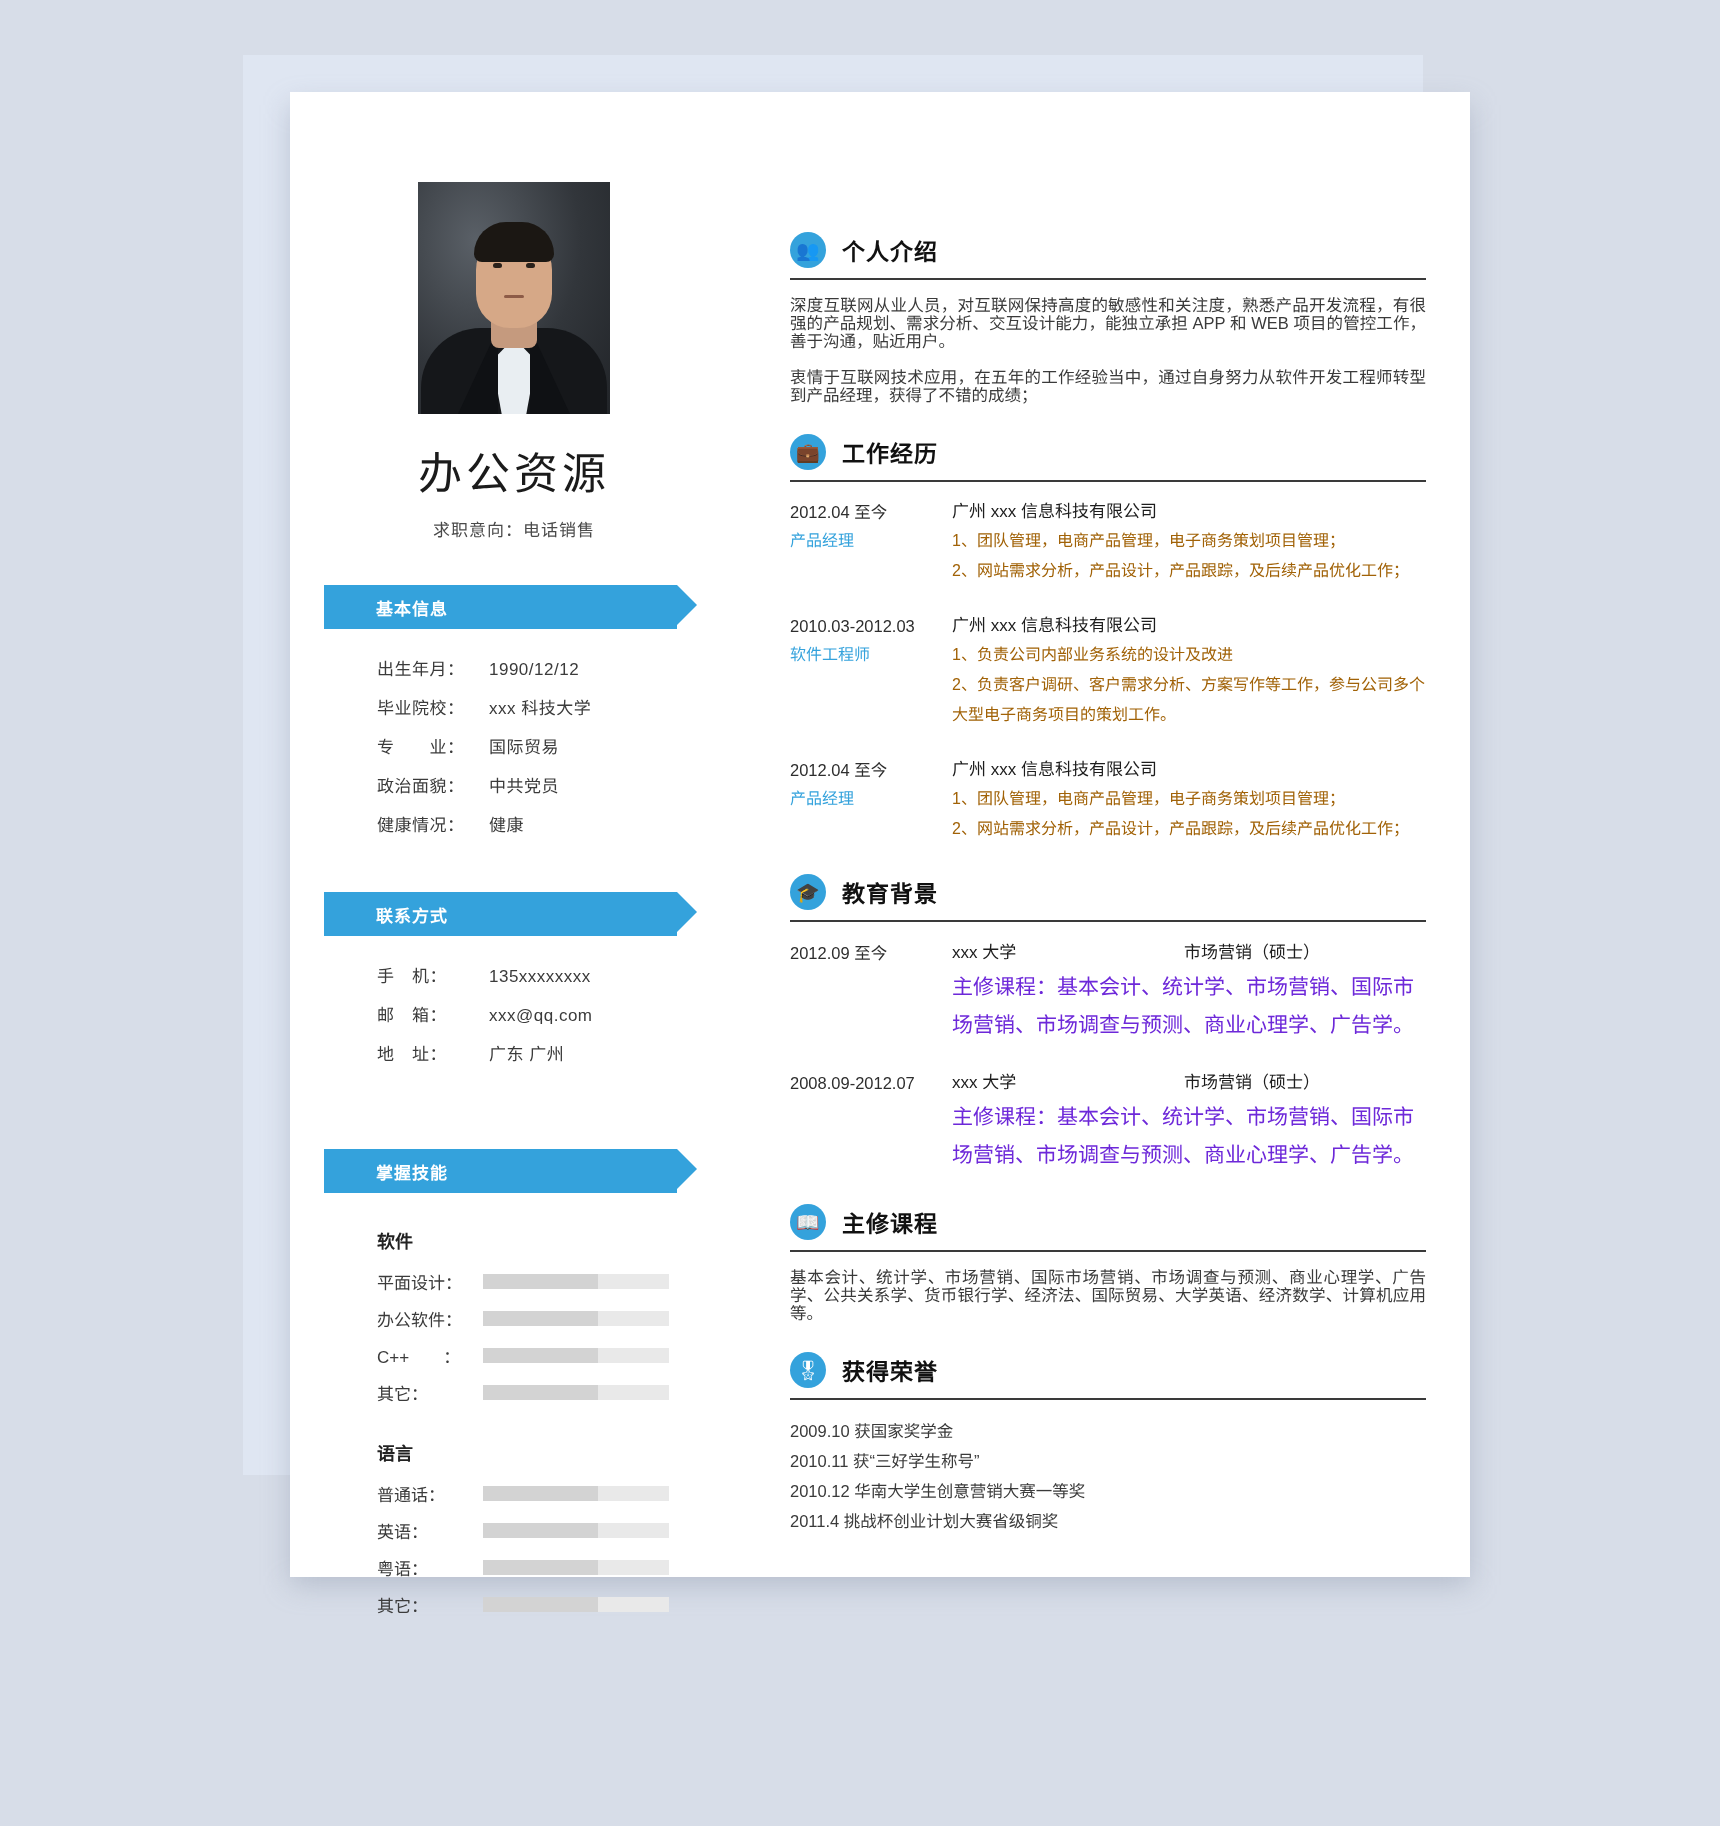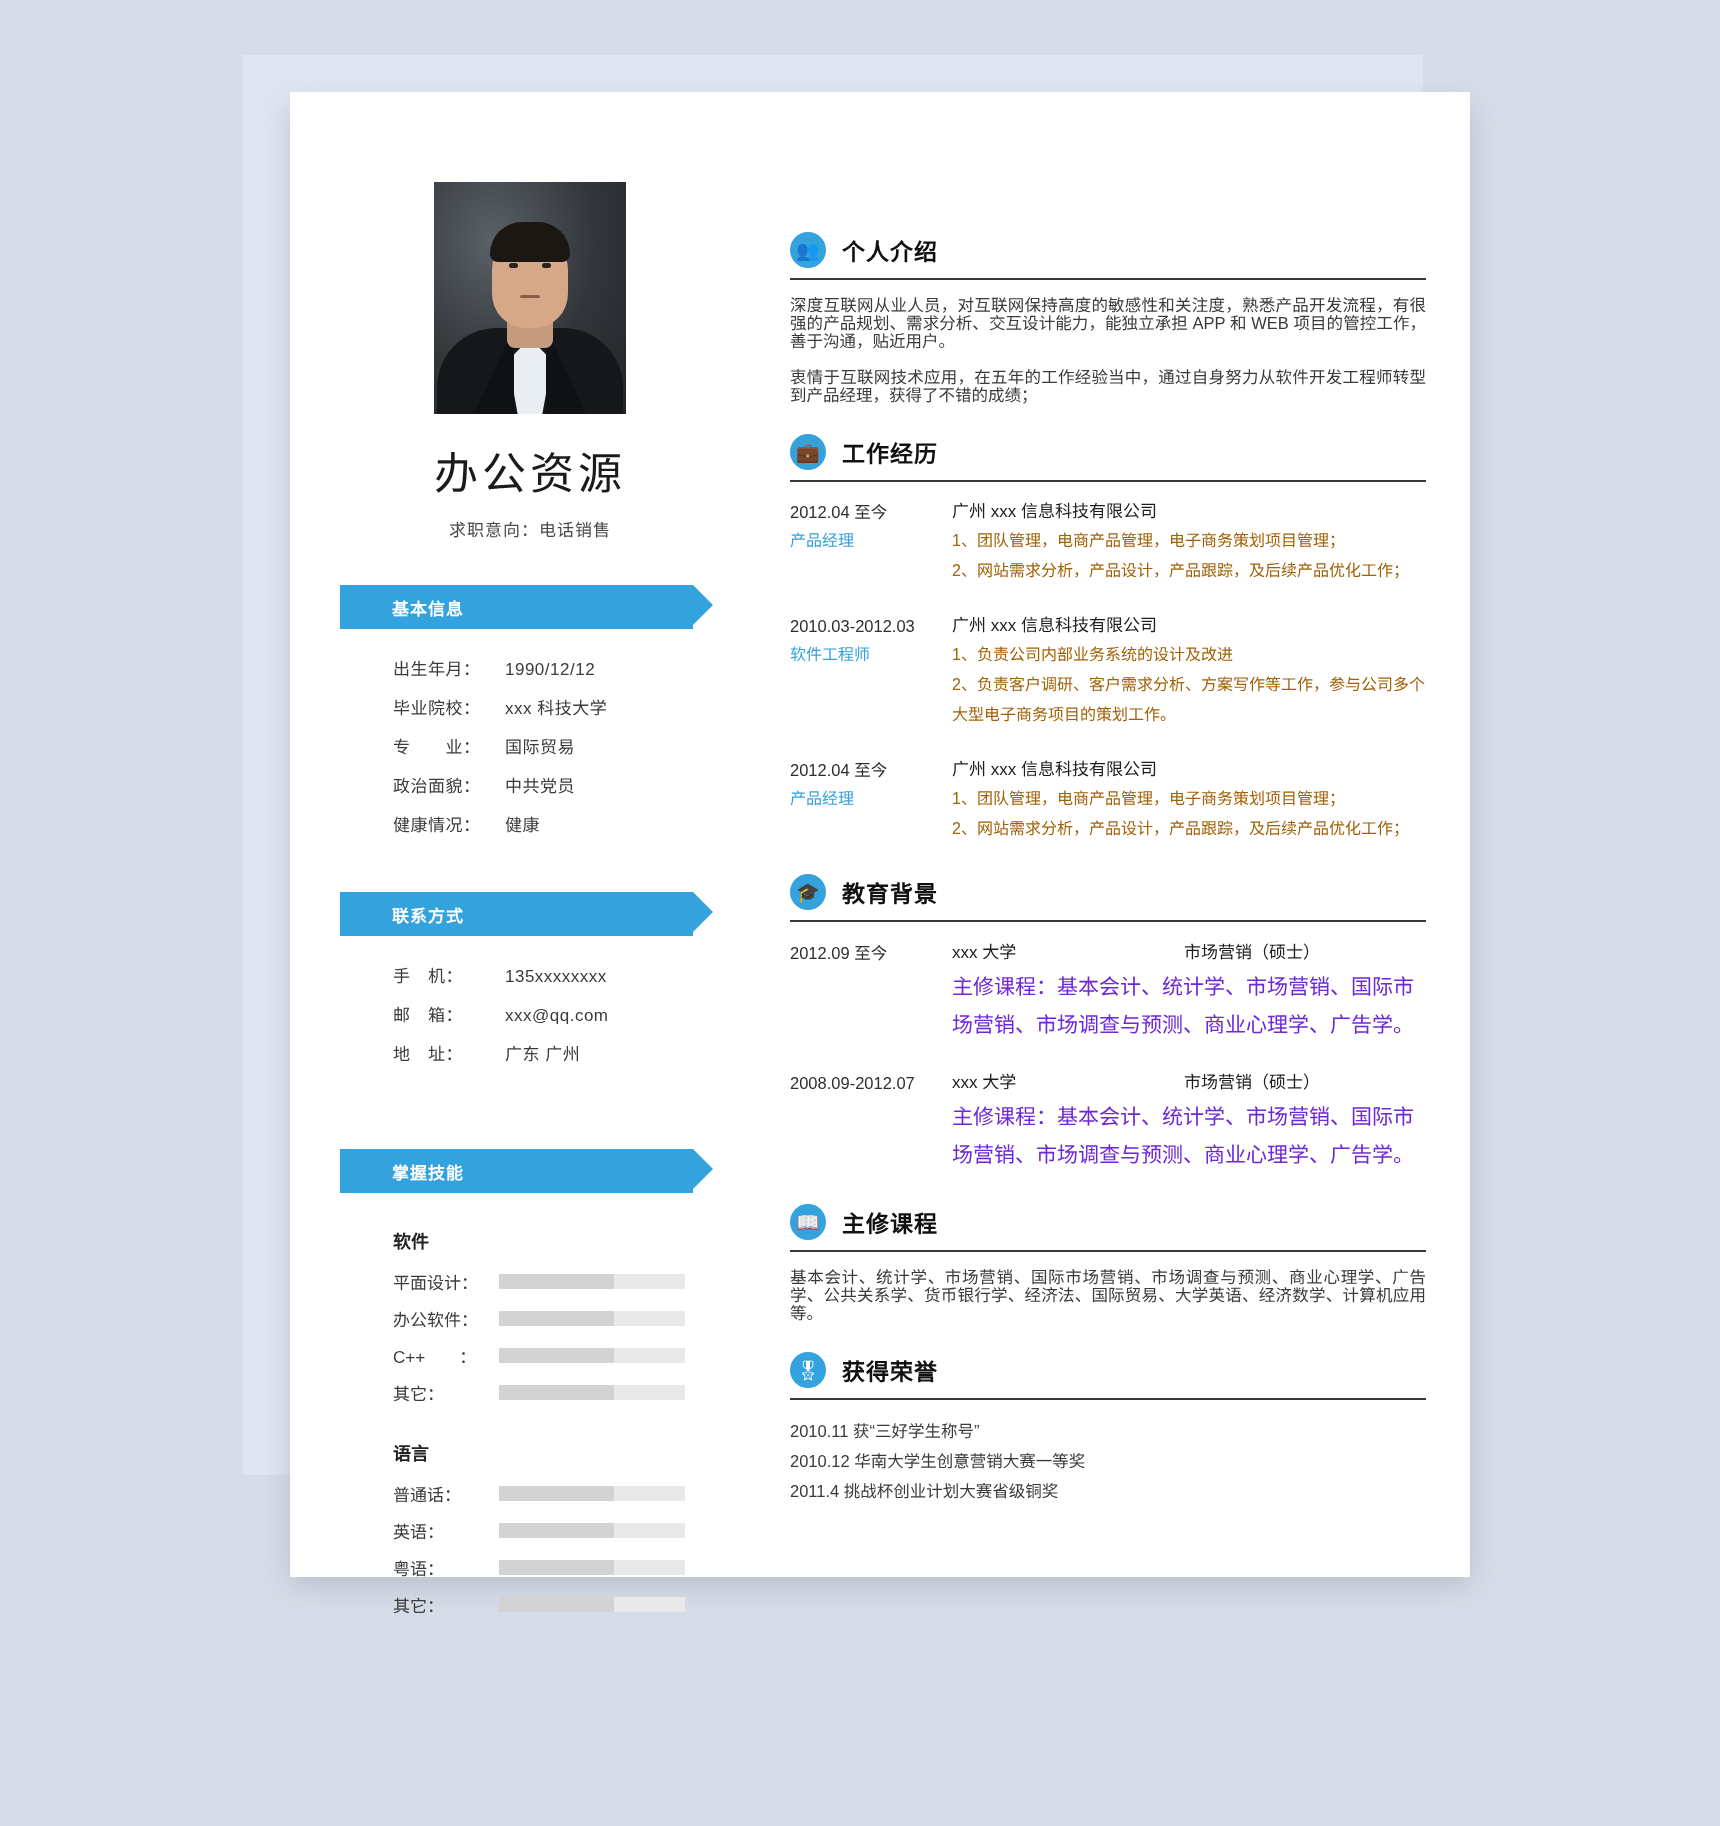--- a/index.html
+++ b/index.html
@@ -34,21 +34,21 @@
     position: absolute;
     left: 290px; top: 92px;
     width: 1180px; height: 1485px;
     background: #ffffff;
     padding: 0;
   }
 
   
   .left-col {
     position: absolute;
-    left: 50px; top: 90px;
+    left: 34px; top: 90px;
     width: 380px;
   }
   .photo {
     width: 192px; height: 232px;
     margin: 0 auto;
     background: linear-gradient(160deg,#3b3f44 0%, #2b2e33 60%, #1d2025 100%);
     position: relative;
     overflow: hidden;
   }
   
@@ -404,19 +404,20 @@
         <span class="sec-title">主修课程</span>
       </div>
       <div class="sec-rule"></div>
       <p class="para">基本会计、统计学、市场营销、国际市场营销、市场调查与预测、商业心理学、广告学、公共关系学、货币银行学、经济法、国际贸易、大学英语、经济数学、计算机应用等。</p>
 
       <div class="sec-head mt34">
         <span class="sec-icon">🎖</span>
         <span class="sec-title">获得荣誉</span>
       </div>
       <div class="sec-rule"></div>
+      <div class="honor-row">2009.10 获国家奖学金</div>
       <div class="honor-row">2010.11 获“三好学生称号”</div>
       <div class="honor-row">2010.12 华南大学生创意营销大赛一等奖</div>
       <div class="honor-row">2011.4 挑战杯创业计划大赛省级铜奖</div>
 
     </div>
   </div>
 </div>
 
 </body></html>

